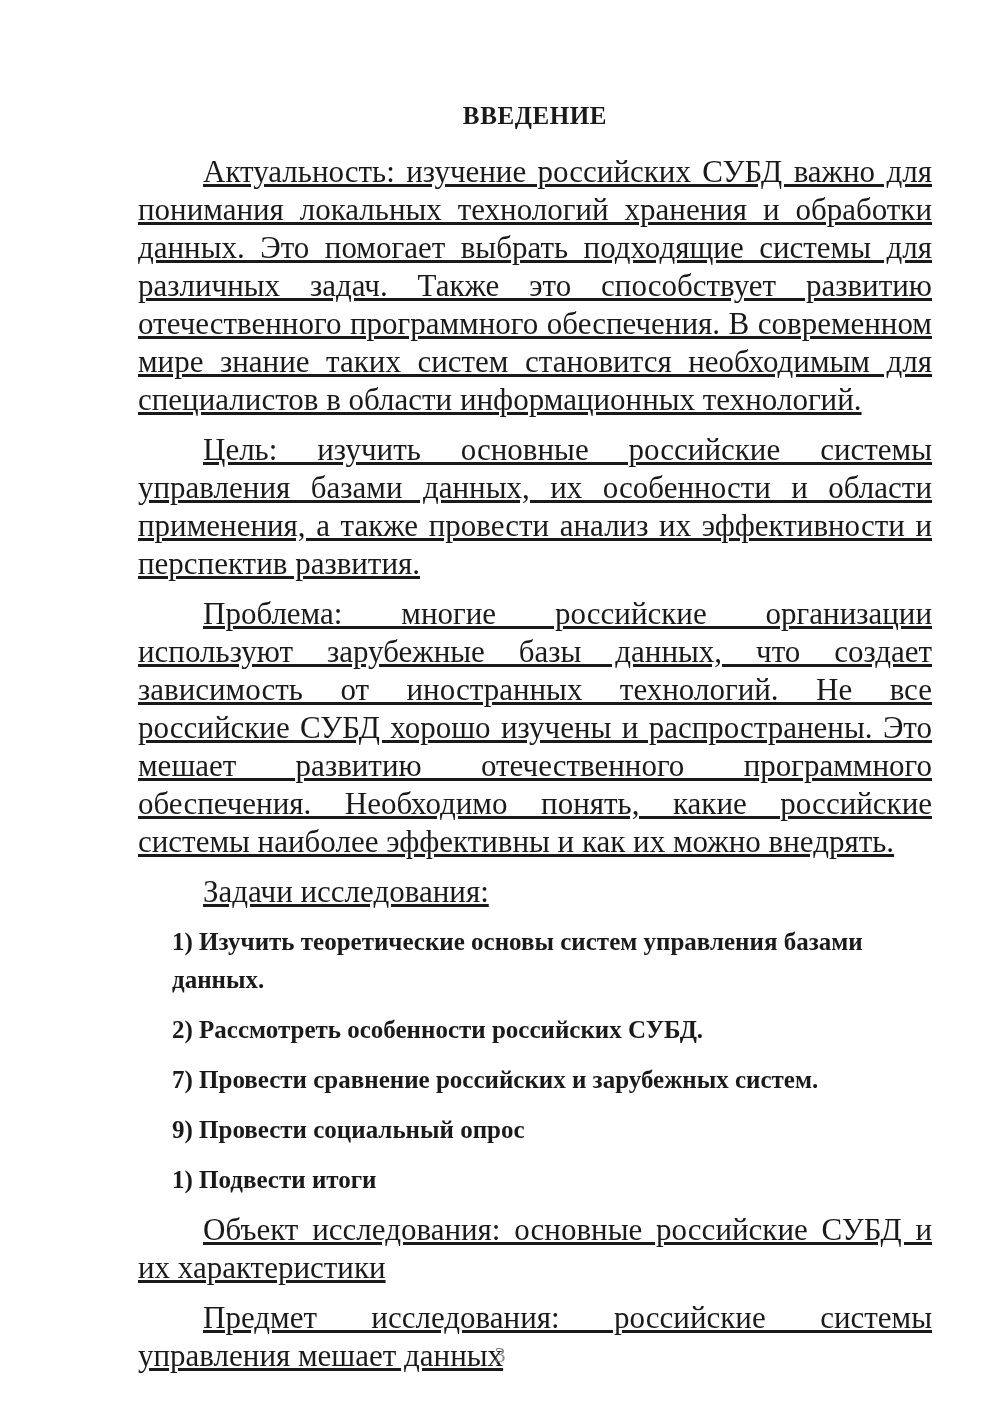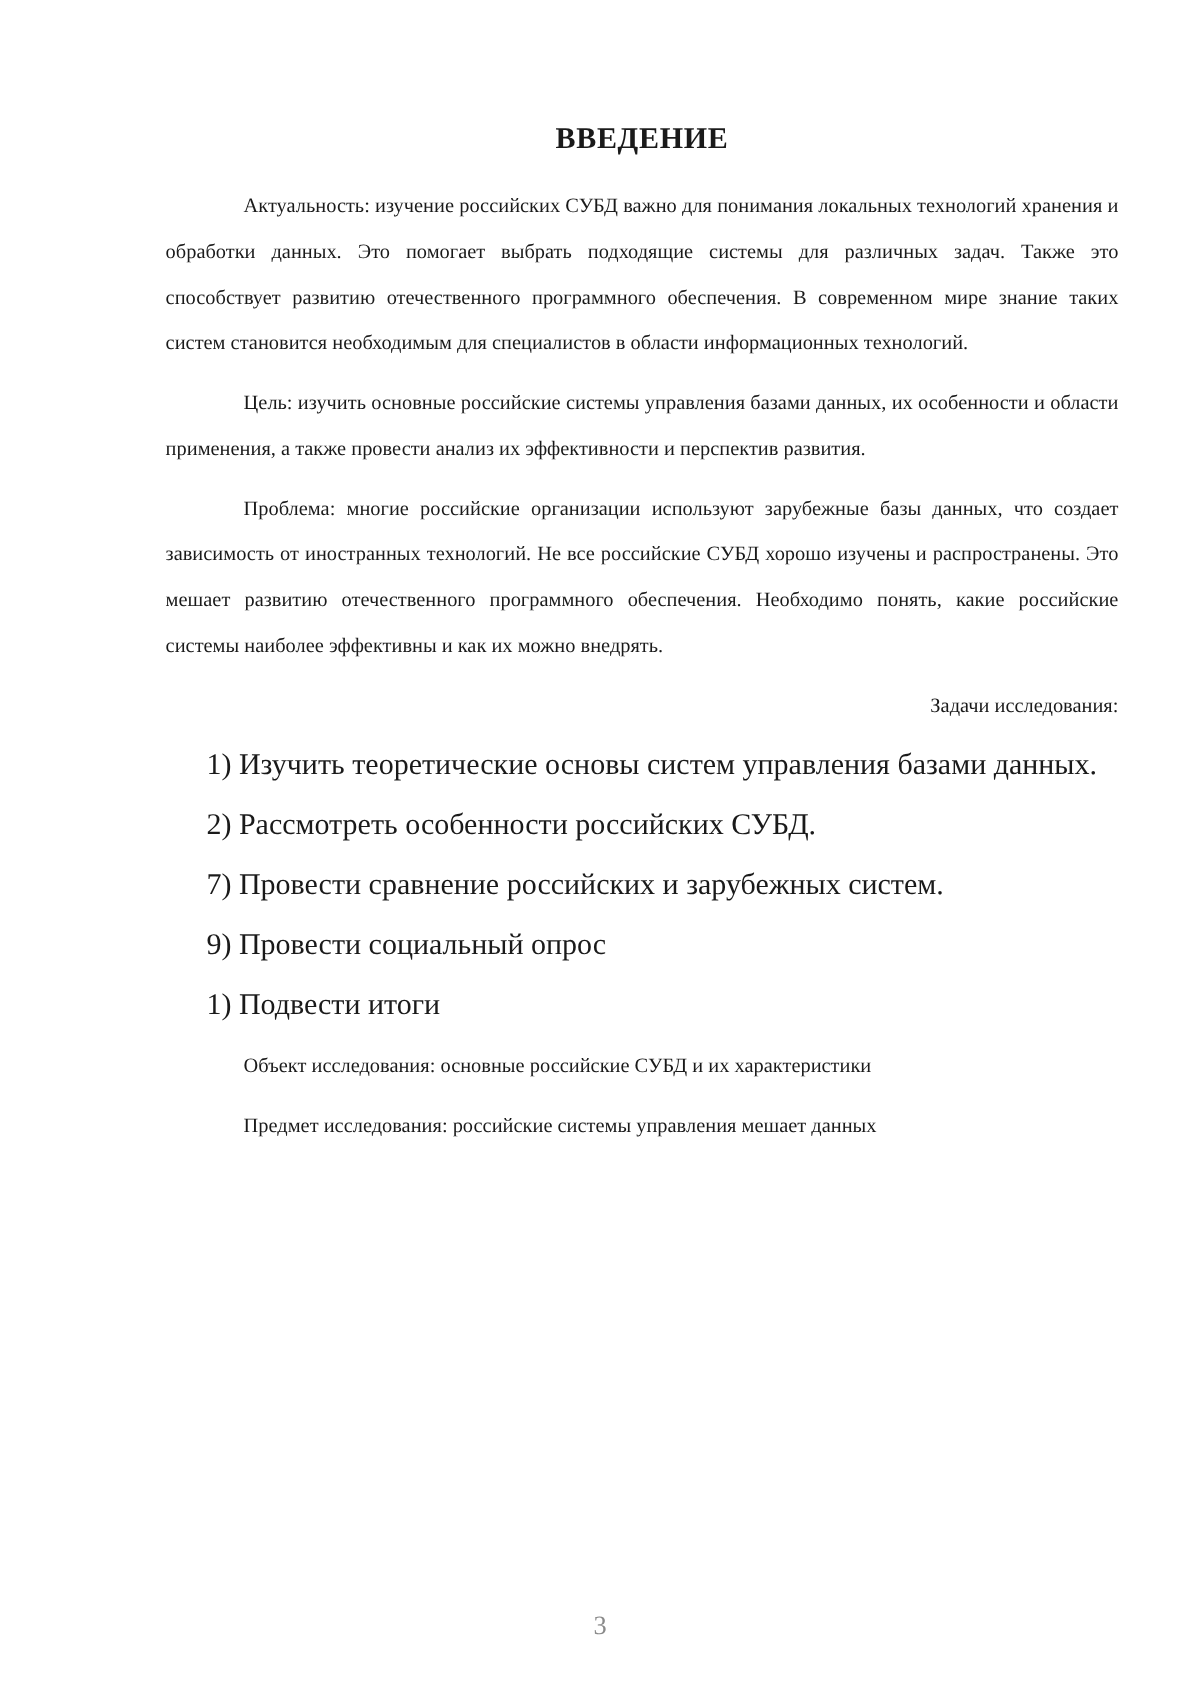--- a/index.html
+++ b/index.html
@@ -31,42 +31,44 @@
   .doc-title {
     font-size: 25px;
     font-weight: bold;
     text-align: center;
     letter-spacing: 0.6px;
     line-height: 1.25;
     margin: 0 0 22px 0;
   }
 
   .para {
-    font-size: 17px;
+    font-size: 31px;
     line-height: 38px;
     text-align: justify;
     text-justify: inter-word;
     text-indent: 65px;
     margin: 0 0 12px 0;
     hyphens: none;
+    text-decoration: underline;
   }
 
   .para:last-of-type {
     margin-bottom: 0;
   }
 
   .para-noindent {
     text-indent: 65px;
-    text-align: right;
+    text-align: left;
   }
 
   .task-list {
     list-style: none;
     margin: 0;
     padding: 0;
+    font-weight: bold;
   }
 
   .task-item {
     font-size: 25px;
     line-height: 38px;
     text-align: left;
     margin: 0 0 12px 0;
     padding-left: 34px;
     text-indent: 0;
   }

